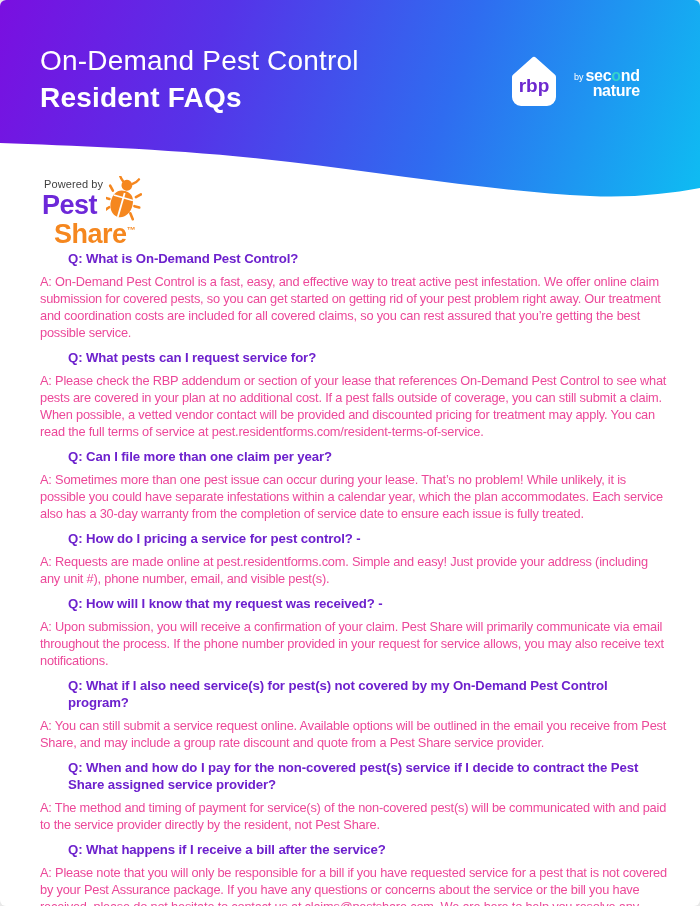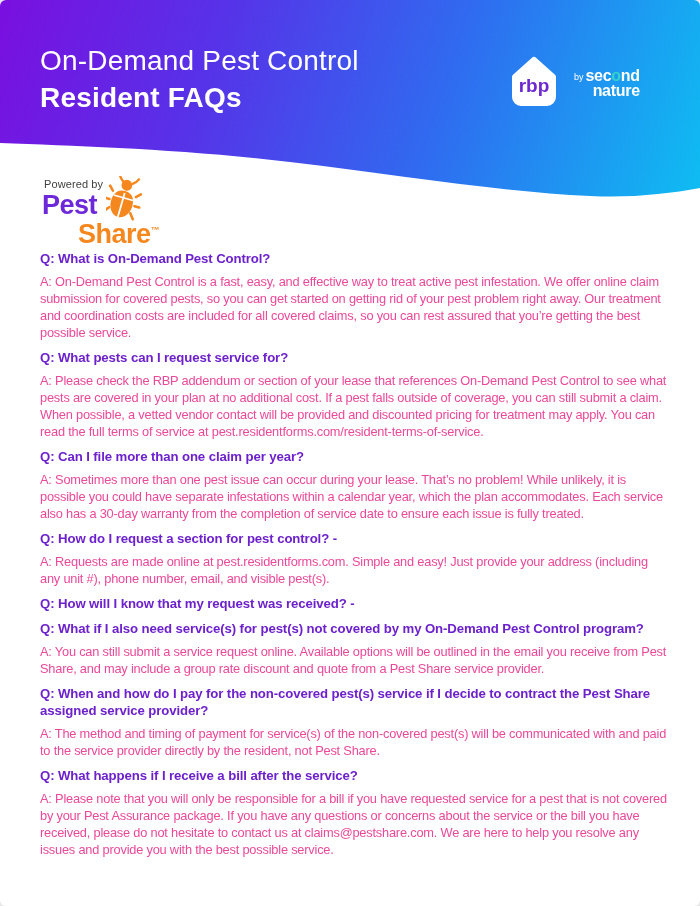--- a/index.html
+++ b/index.html
@@ -28,29 +28,29 @@
   .rbp-svg { width:64px; height:64px; display:block; }
   .sn-block { display:flex; margin-left:8px; margin-top:2px; }
   .sn-by { color:#ffffff; font-size:9px; font-weight:400; margin-top:4px; margin-right:2px; }
   .sn-words { text-align:right; color:#ffffff; font-weight:700; font-size:16px; line-height:15px; letter-spacing:-0.3px; }
   .sn-o { color:#35d3cb; }
   
   .powered { position:absolute; left:42px; top:178px; z-index:3; }
   .powered-label { font-size:11px; color:#3f3f3e; margin-left:2px; letter-spacing:0.1px; }
   .ps-row { position:relative; margin-top:2px; }
   .ps-pest { font-size:27px; font-weight:700; color:#6d28d9; line-height:26px; letter-spacing:-0.5px; }
-  .ps-share { font-size:27px; font-weight:700; color:#f5871f; line-height:24px; letter-spacing:-0.5px; margin-left:36px; }
+  .ps-share { font-size:27px; font-weight:700; color:#f5871f; line-height:24px; letter-spacing:-0.5px; margin-left:12px; }
   .ps-tm { font-size:9px; vertical-align:super; font-weight:700; }
   .bug-svg { position:absolute; left:64px; top:-16px; width:36px; height:46px; }
   
   .main { position:absolute; left:40px; top:250px; width:630px; }
   .faq-item { margin-bottom:8px; }
   .faq-q {
     font-size:13.2px; font-weight:700; color:#6d21cd;
-    line-height:17px; letter-spacing:-0.1px; margin-bottom:6px;
+    line-height:17px; letter-spacing:-0.1px; margin-bottom:6px;margin-left:28px;
   }
   .faq-a {
     font-size:12.8px; font-weight:400; color:#ec4899;
     line-height:17px; letter-spacing:-0.2px;
   }
 </style>
 </head>
 <body>
 
 <div class="page">
@@ -112,25 +112,26 @@
     </section>
     <section class="faq-item">
       <h3 class="faq-q">Q: What pests can I request service for?</h3>
       <p class="faq-a">A: Please check the RBP addendum or section of your lease that references On-Demand Pest Control to see what pests are covered in your plan at no additional cost. If a pest falls outside of coverage, you can still submit a claim. When possible, a vetted vendor contact will be provided and discounted pricing for treatment may apply. You can read the full terms of service at pest.residentforms.com/resident-terms-of-service.</p>
     </section>
     <section class="faq-item">
       <h3 class="faq-q">Q: Can I file more than one claim per year?</h3>
       <p class="faq-a">A: Sometimes more than one pest issue can occur during your lease. That’s no problem! While unlikely, it is possible you could have separate infestations within a calendar year, which the plan accommodates. Each service also has a 30-day warranty from the completion of service date to ensure each issue is fully treated.</p>
     </section>
     <section class="faq-item">
-      <h3 class="faq-q">Q: How do I request a section for pest control? -</h3>
+      <h3 class="faq-q">Q: How do I pricing a service for pest control? -</h3>
       <p class="faq-a">A: Requests are made online at pest.residentforms.com. Simple and easy! Just provide your address (including any unit #), phone number, email, and visible pest(s).</p>
     </section>
     <section class="faq-item">
       <h3 class="faq-q">Q: How will I know that my request was received? -</h3>
+      <p class="faq-a">A: Upon submission, you will receive a confirmation of your claim. Pest Share will primarily communicate via email throughout the process. If the phone number provided in your request for service allows, you may also receive text notifications.</p>
     </section>
     <section class="faq-item">
       <h3 class="faq-q">Q: What if I also need service(s) for pest(s) not covered by my On-Demand Pest Control program?</h3>
       <p class="faq-a">A: You can still submit a service request online. Available options will be outlined in the email you receive from Pest Share, and may include a group rate discount and quote from a Pest Share service provider.</p>
     </section>
     <section class="faq-item">
       <h3 class="faq-q">Q: When and how do I pay for the non-covered pest(s) service if I decide to contract the Pest Share assigned service provider?</h3>
       <p class="faq-a">A: The method and timing of payment for service(s) of the non-covered pest(s) will be communicated with and paid to the service provider directly by the resident, not Pest Share.</p>
     </section>
     <section class="faq-item">

